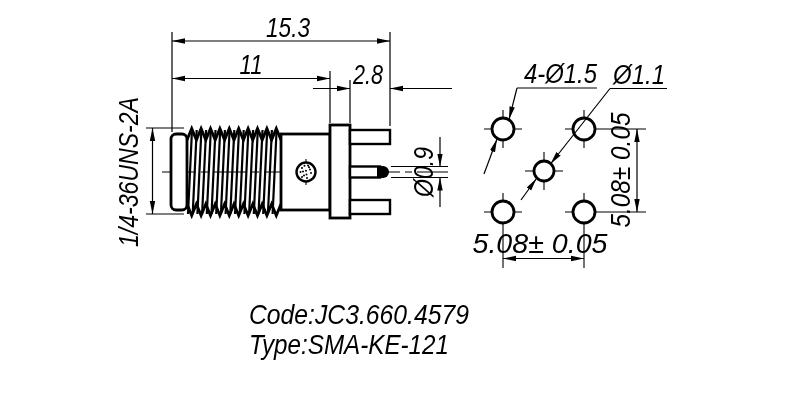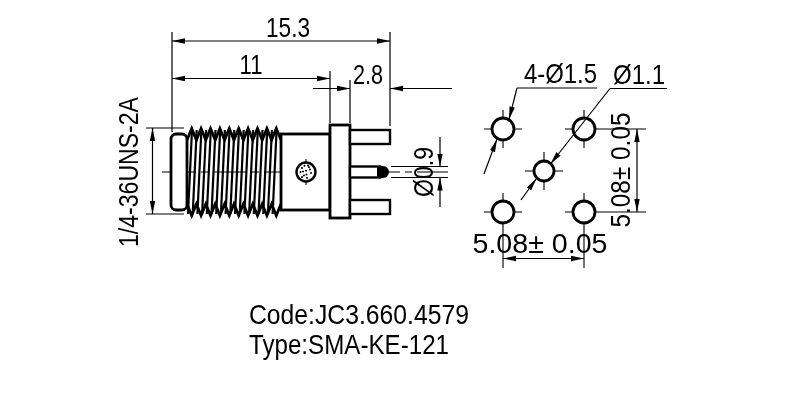--- a/index.html
+++ b/index.html
@@ -1,17 +1,17 @@
 <!DOCTYPE html>
 <html><head>
 <meta charset="utf-8">
 <style>
   html,body{margin:0;padding:0;background:#fff;}
   .stage{position:relative;width:800px;height:400px;background:#fff;overflow:hidden;
-         font-family:"Liberation Sans",sans-serif;}
+         font-family:"Liberation Sans",sans-serif;font-style:italic;}
   svg{position:absolute;left:0;top:0;}
   svg text{font-family:"Liberation Sans",sans-serif;fill:#000;font-size:28px;}
   .thick{stroke:#000;stroke-width:2.8;fill:#fff;stroke-linejoin:miter;}
   .thickline{stroke:#000;stroke-width:2.8;fill:none;stroke-linejoin:miter;}
   .mid{stroke:#000;stroke-width:2.4;fill:#fff;}
   .thin{stroke:#000;stroke-width:1.2;fill:none;}
   .hair{stroke:#000;stroke-width:1.1;fill:none;}
   .helix{stroke:#000;stroke-width:2.2;fill:none;}
 </style>
 </head>

